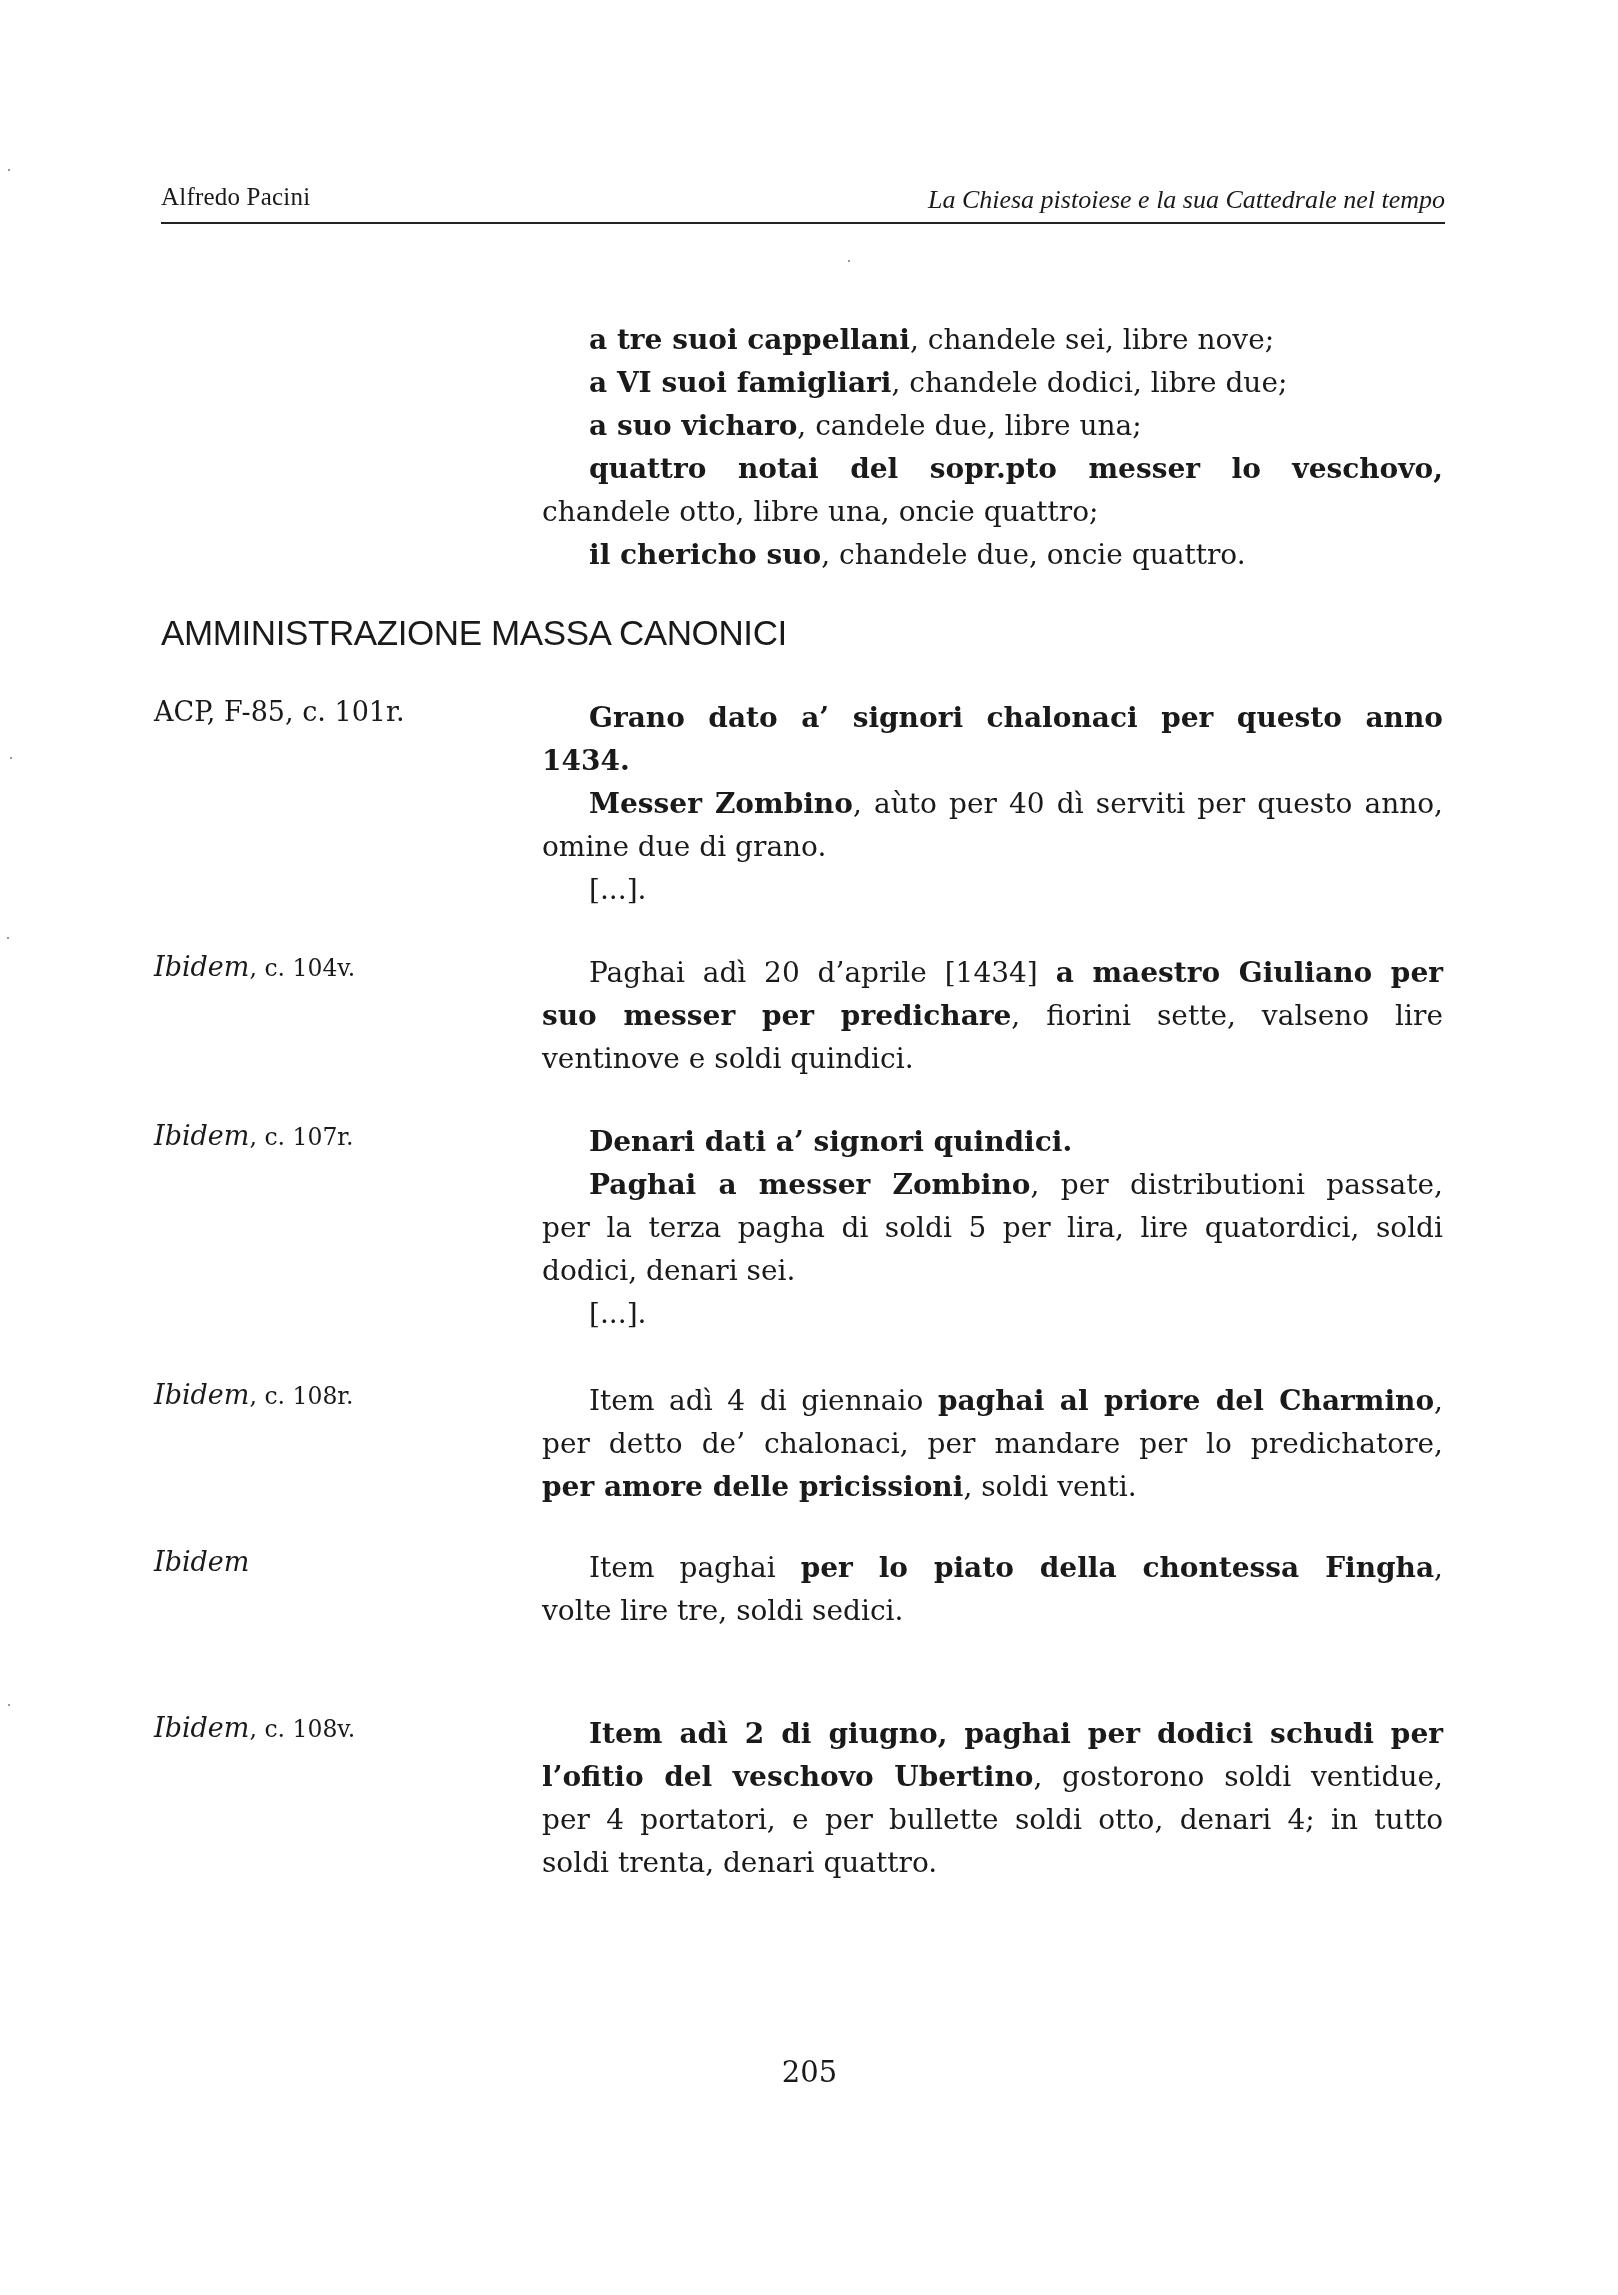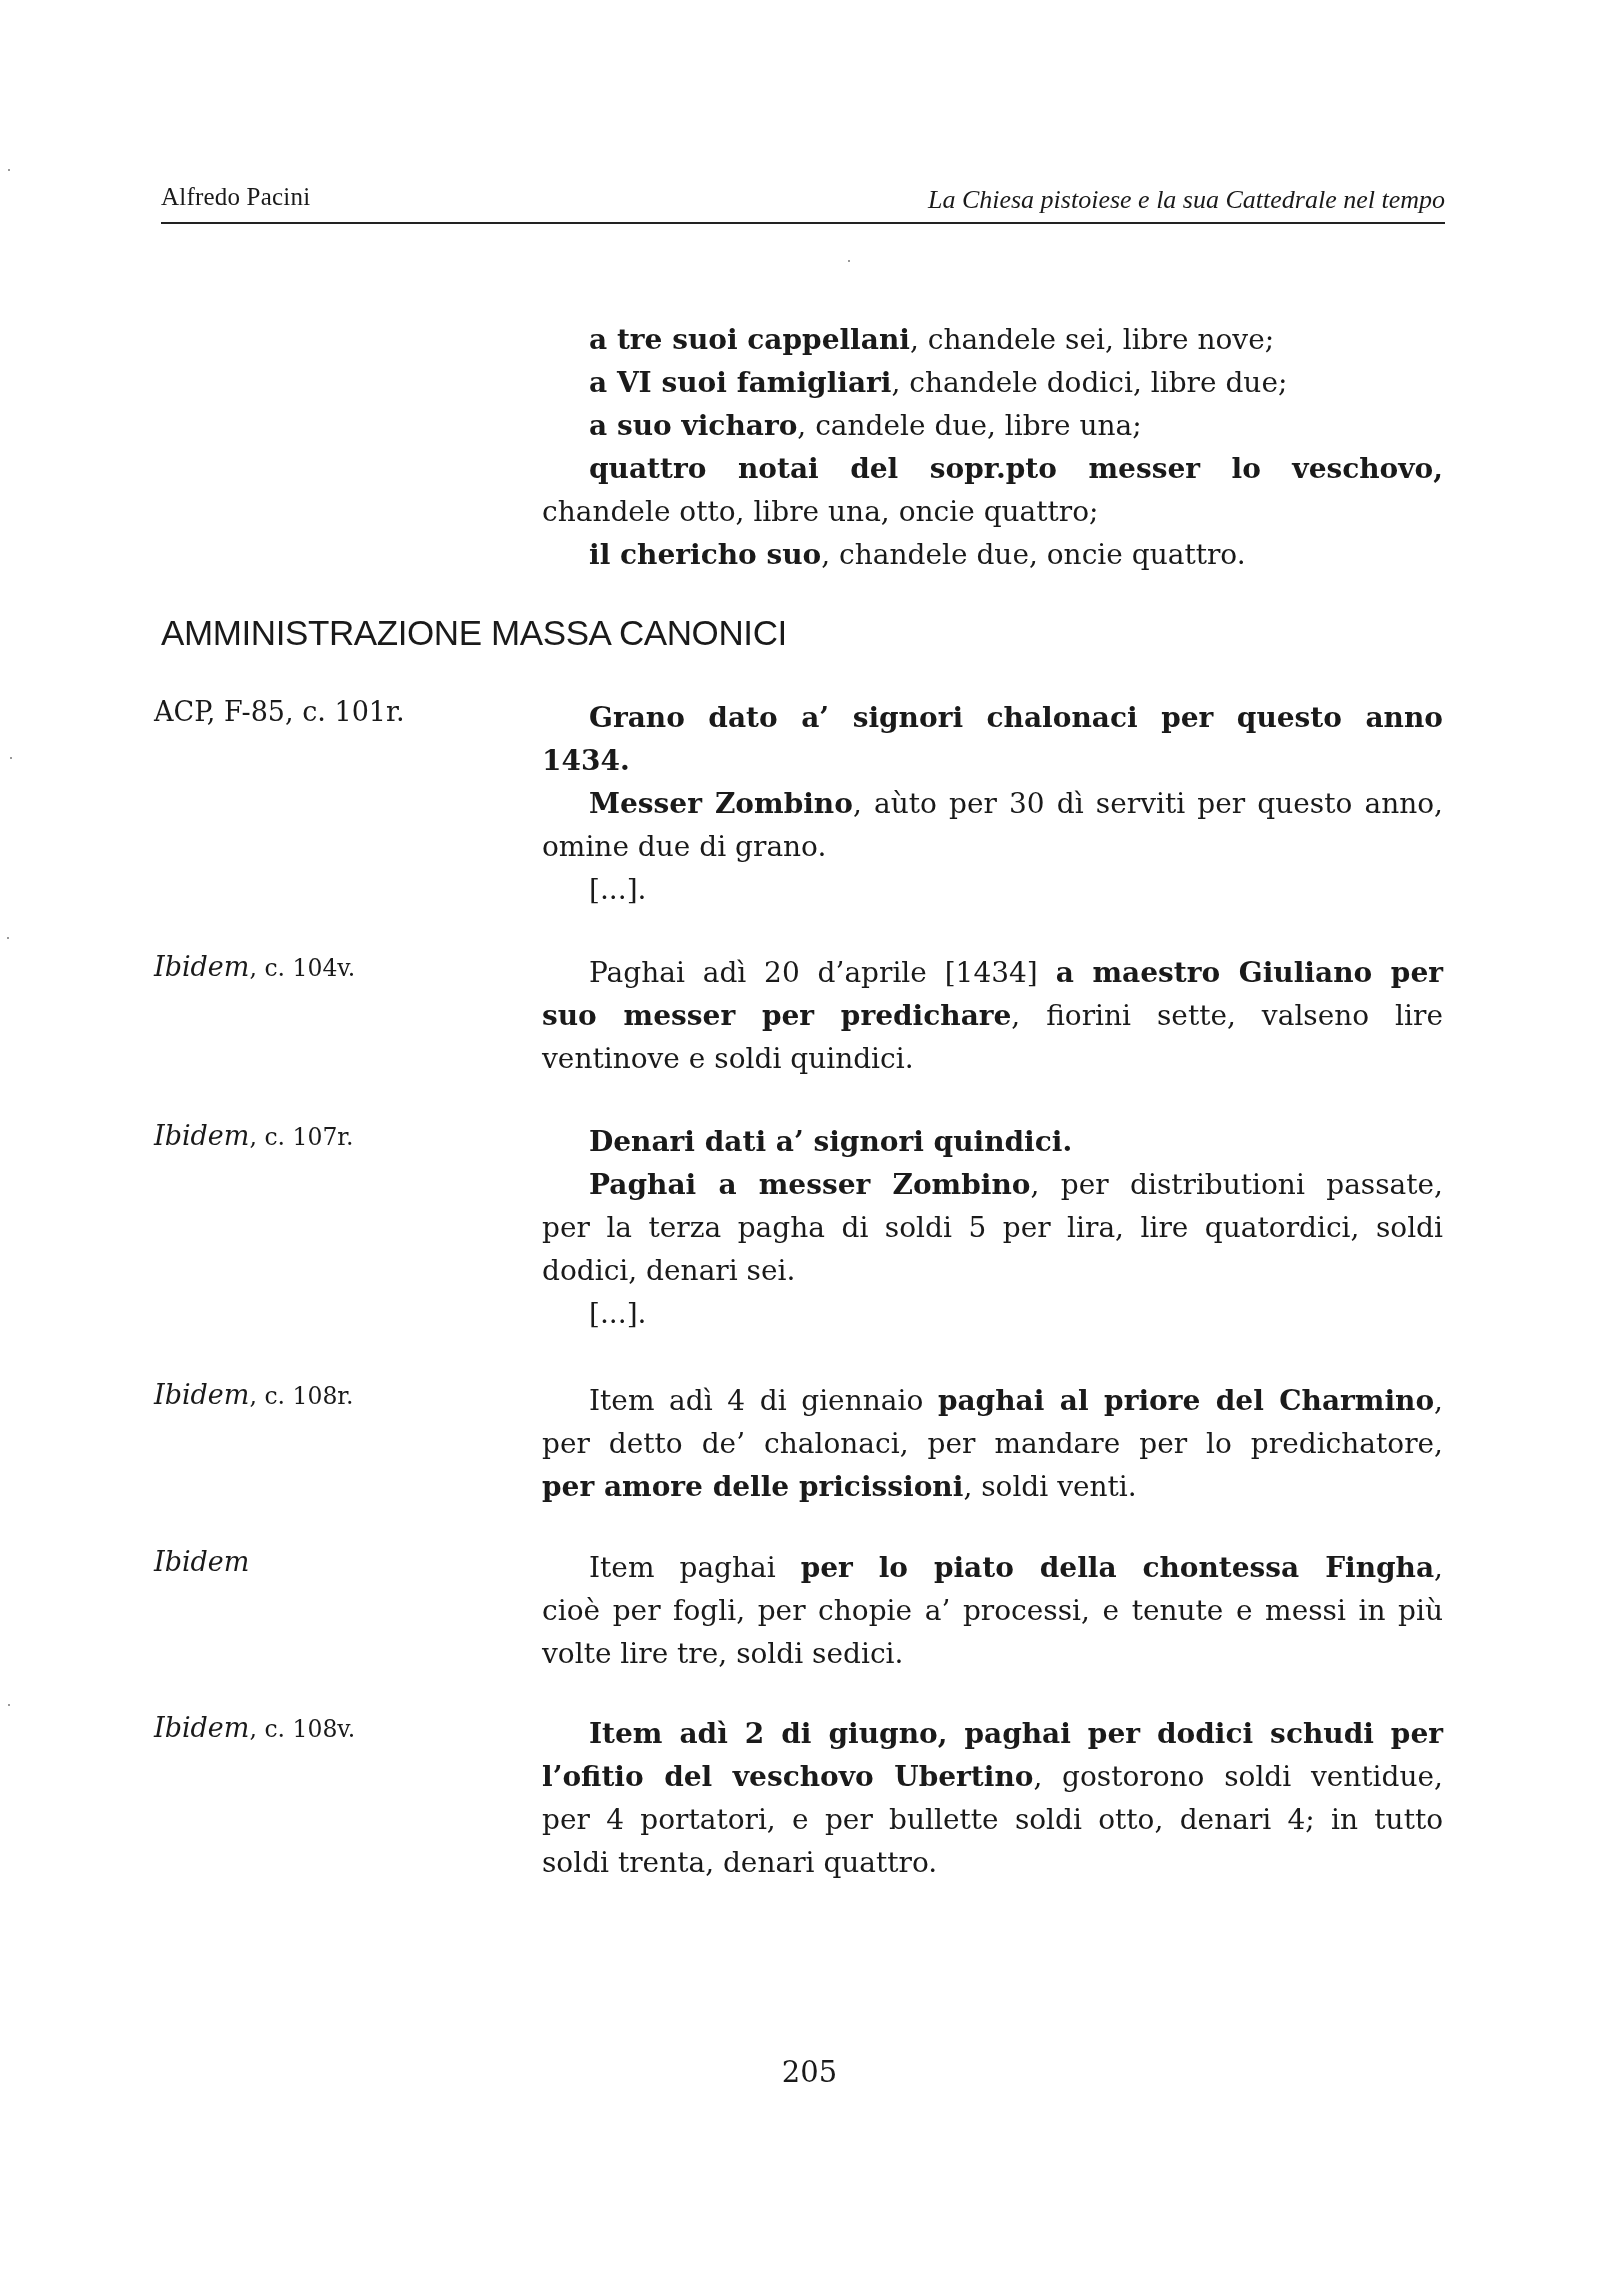--- a/index.html
+++ b/index.html
@@ -65,21 +65,21 @@
   </div>
 
 <div class="section-heading">AMMINISTRAZIONE MASSA CANONICI</div>
 
 <div id="entries">
     <div class="entry" style="top: 696px;">
       <div class="citation"><span>ACP, F-85,</span><span class=""> c. 101r.</span></div>
       <div class="entry-body body-text">
         <div class="line indent justify" style="white-space: normal;"><span class="b">Grano dato a’ signori chalonaci per questo anno</span></div>
         <div class="line"><span class="b">1434.</span></div>
-        <div class="line indent justify" style="white-space: normal;"><span class="b">Messer Zombino</span><span>, aùto per 30 dì serviti per questo anno,</span></div>
+        <div class="line indent justify" style="white-space: normal;"><span class="b">Messer Zombino</span><span>, aùto per 40 dì serviti per questo anno,</span></div>
         <div class="line"><span>omine due di grano.</span></div>
         <div class="line indent"><span>[...].</span></div>
       </div>
     </div>
     <div class="entry" style="top: 951px;">
       <div class="citation"><span class="it">Ibidem</span><span class="ref">, c. 104v.</span></div>
       <div class="entry-body body-text">
         <div class="line indent justify" style="white-space: normal;"><span>Paghai adì 20 d’aprile [1434] </span><span class="b">a maestro Giuliano per</span></div>
         <div class="line justify" style="white-space: normal;"><span class="b">suo messer per predichare</span><span>, fiorini sette, valseno lire</span></div>
         <div class="line"><span>ventinove e soldi quindici.</span></div>
@@ -100,21 +100,20 @@
       <div class="entry-body body-text">
         <div class="line indent justify" style="white-space: normal;"><span>Item adì 4 di giennaio </span><span class="b">paghai al priore del Charmino</span><span>,</span></div>
         <div class="line justify" style="white-space: normal;"><span>per detto de’ chalonaci, per mandare per lo predichatore,</span></div>
         <div class="line"><span class="b">per amore delle pricissioni</span><span>, soldi venti.</span></div>
       </div>
     </div>
     <div class="entry" style="top: 1546px;">
       <div class="citation"><span class="it">Ibidem</span></div>
       <div class="entry-body body-text">
         <div class="line indent justify" style="white-space: normal;"><span>Item paghai </span><span class="b">per lo piato della chontessa Fingha</span><span>,</span></div>
-        <div class="line justify" style="white-space: normal;"><span>cioè per fogli, per chopie a’ processi, e tenute e messi in più</span></div>
         <div class="line"><span>volte lire tre, soldi sedici.</span></div>
       </div>
     </div>
     <div class="entry" style="top: 1712px;">
       <div class="citation"><span class="it">Ibidem</span><span class="ref">, c. 108v.</span></div>
       <div class="entry-body body-text">
         <div class="line indent justify" style="white-space: normal;"><span class="b">Item adì 2 di giugno, paghai per dodici schudi per</span></div>
         <div class="line justify" style="white-space: normal;"><span class="b">l’ofitio del veschovo Ubertino</span><span>, gostorono soldi ventidue,</span></div>
         <div class="line justify" style="white-space: normal;"><span>per 4 portatori, e per bullette soldi otto, denari 4; in tutto</span></div>
         <div class="line"><span>soldi trenta, denari quattro.</span></div>

